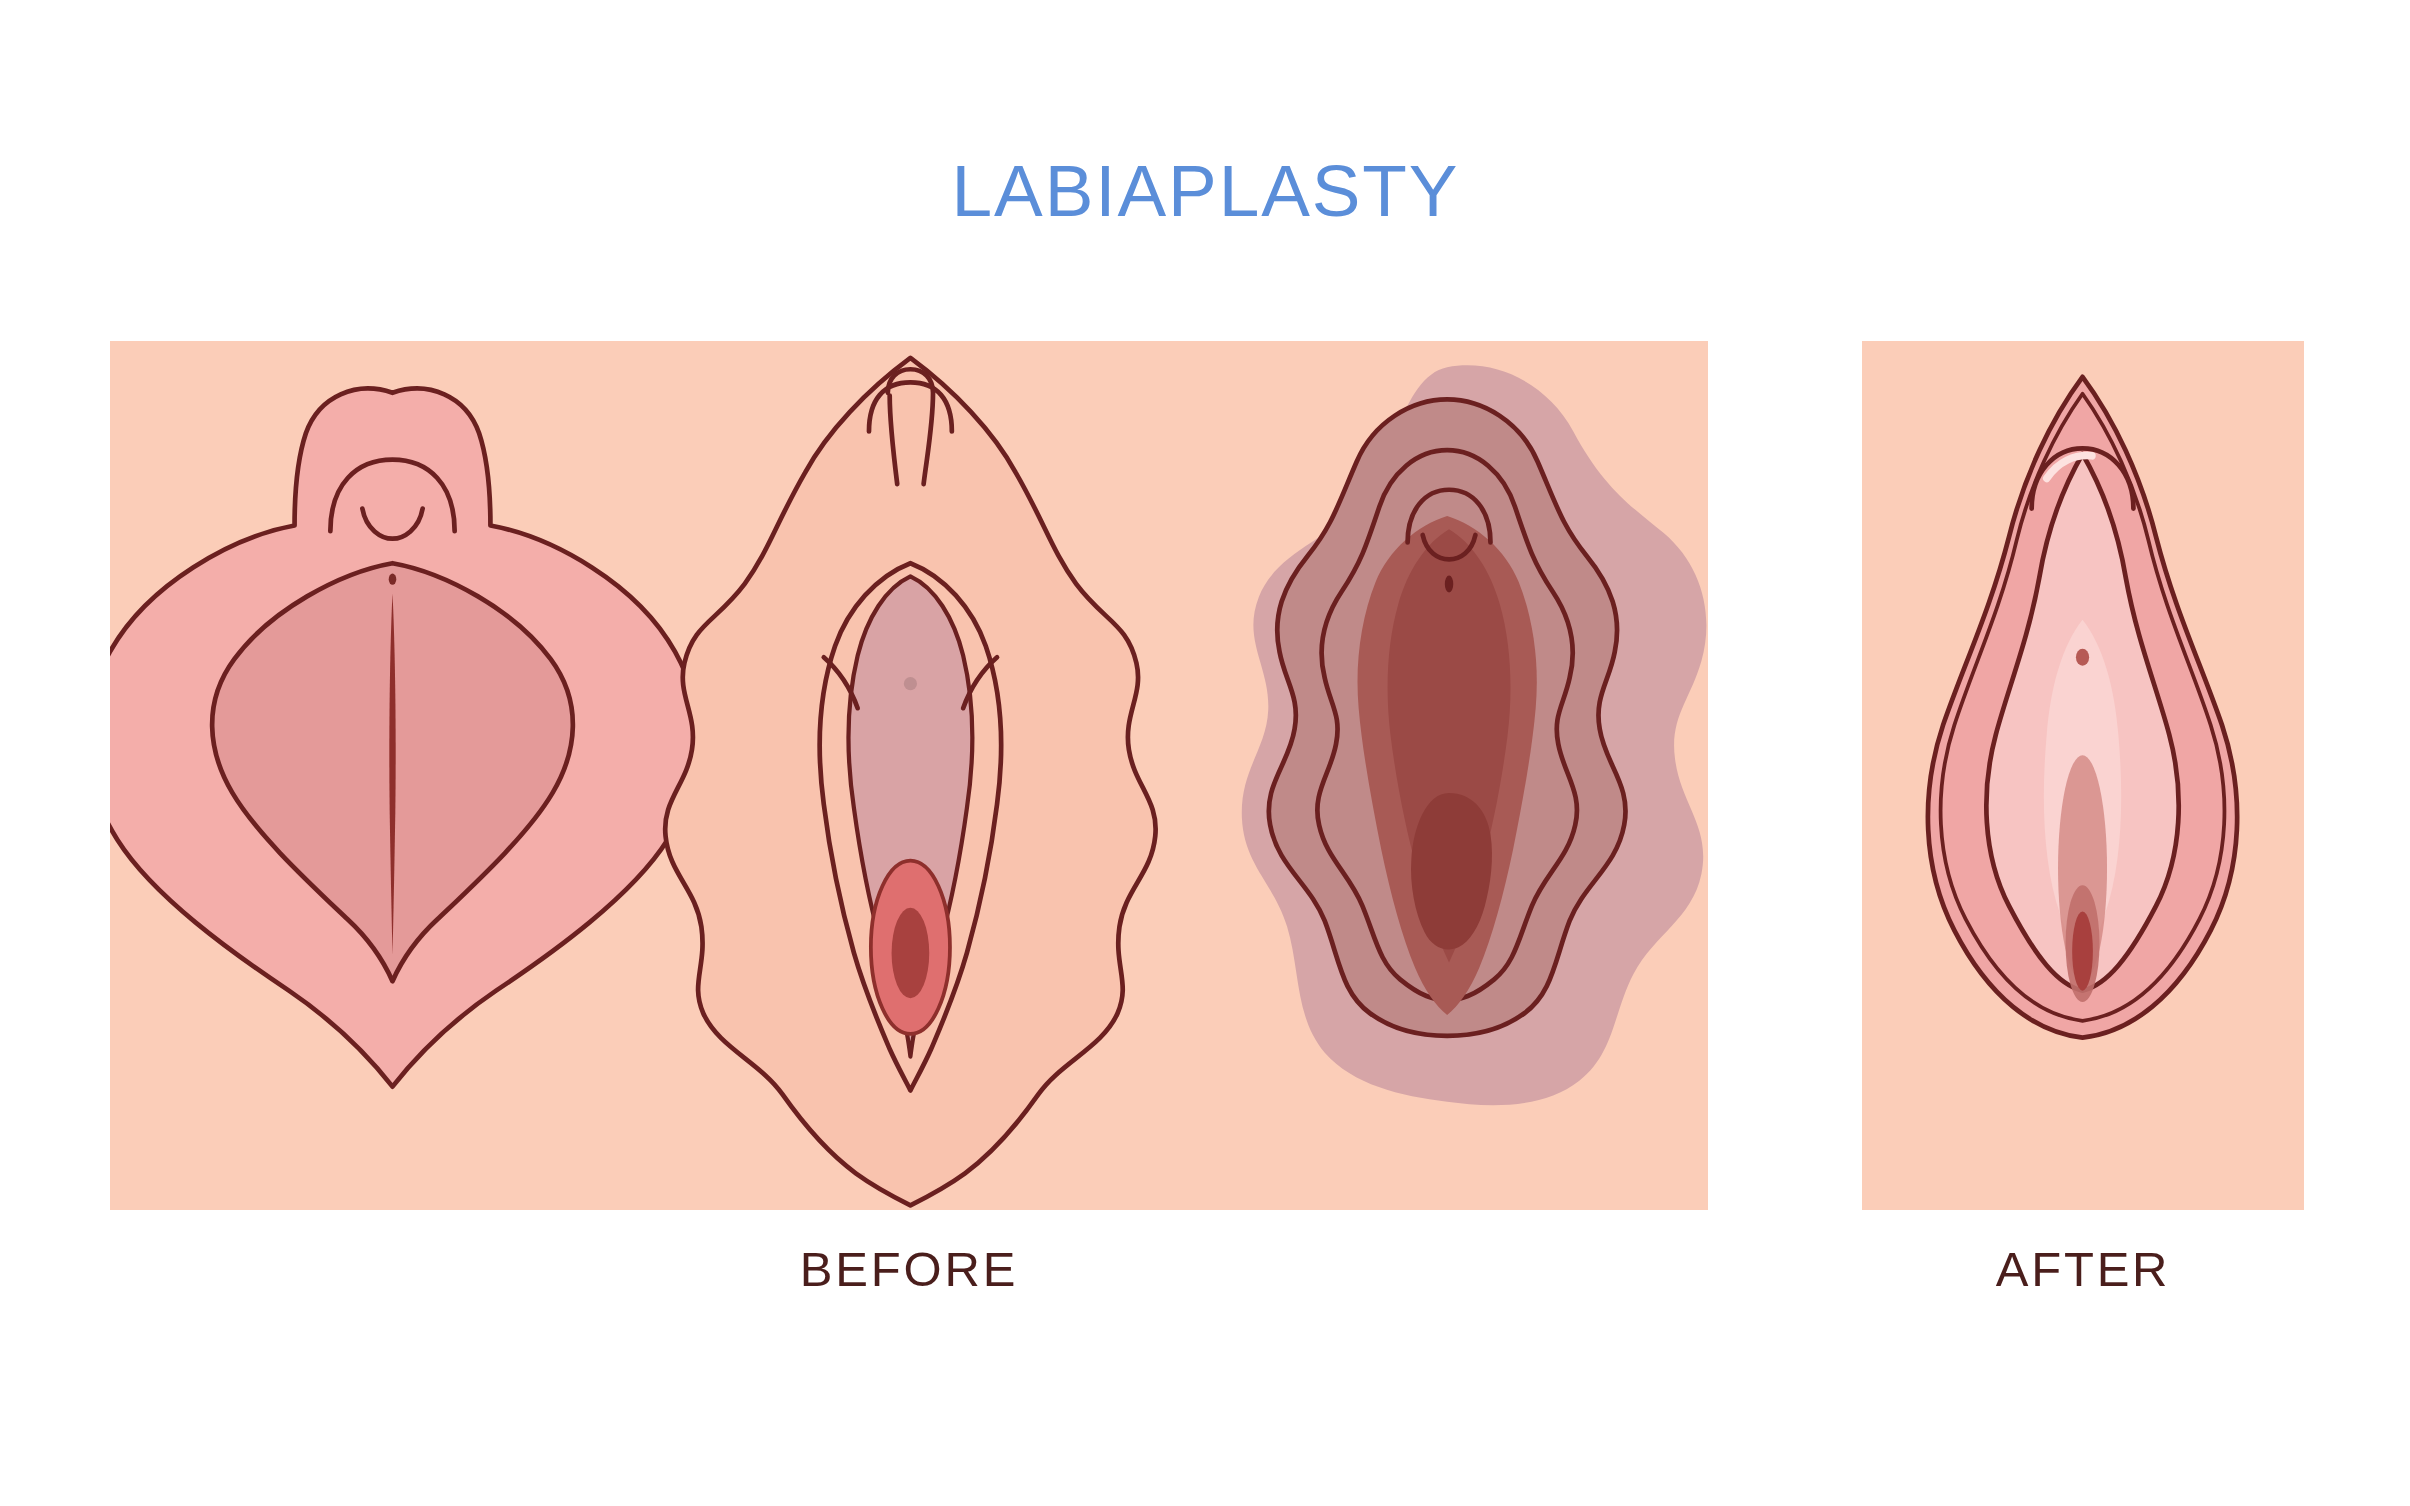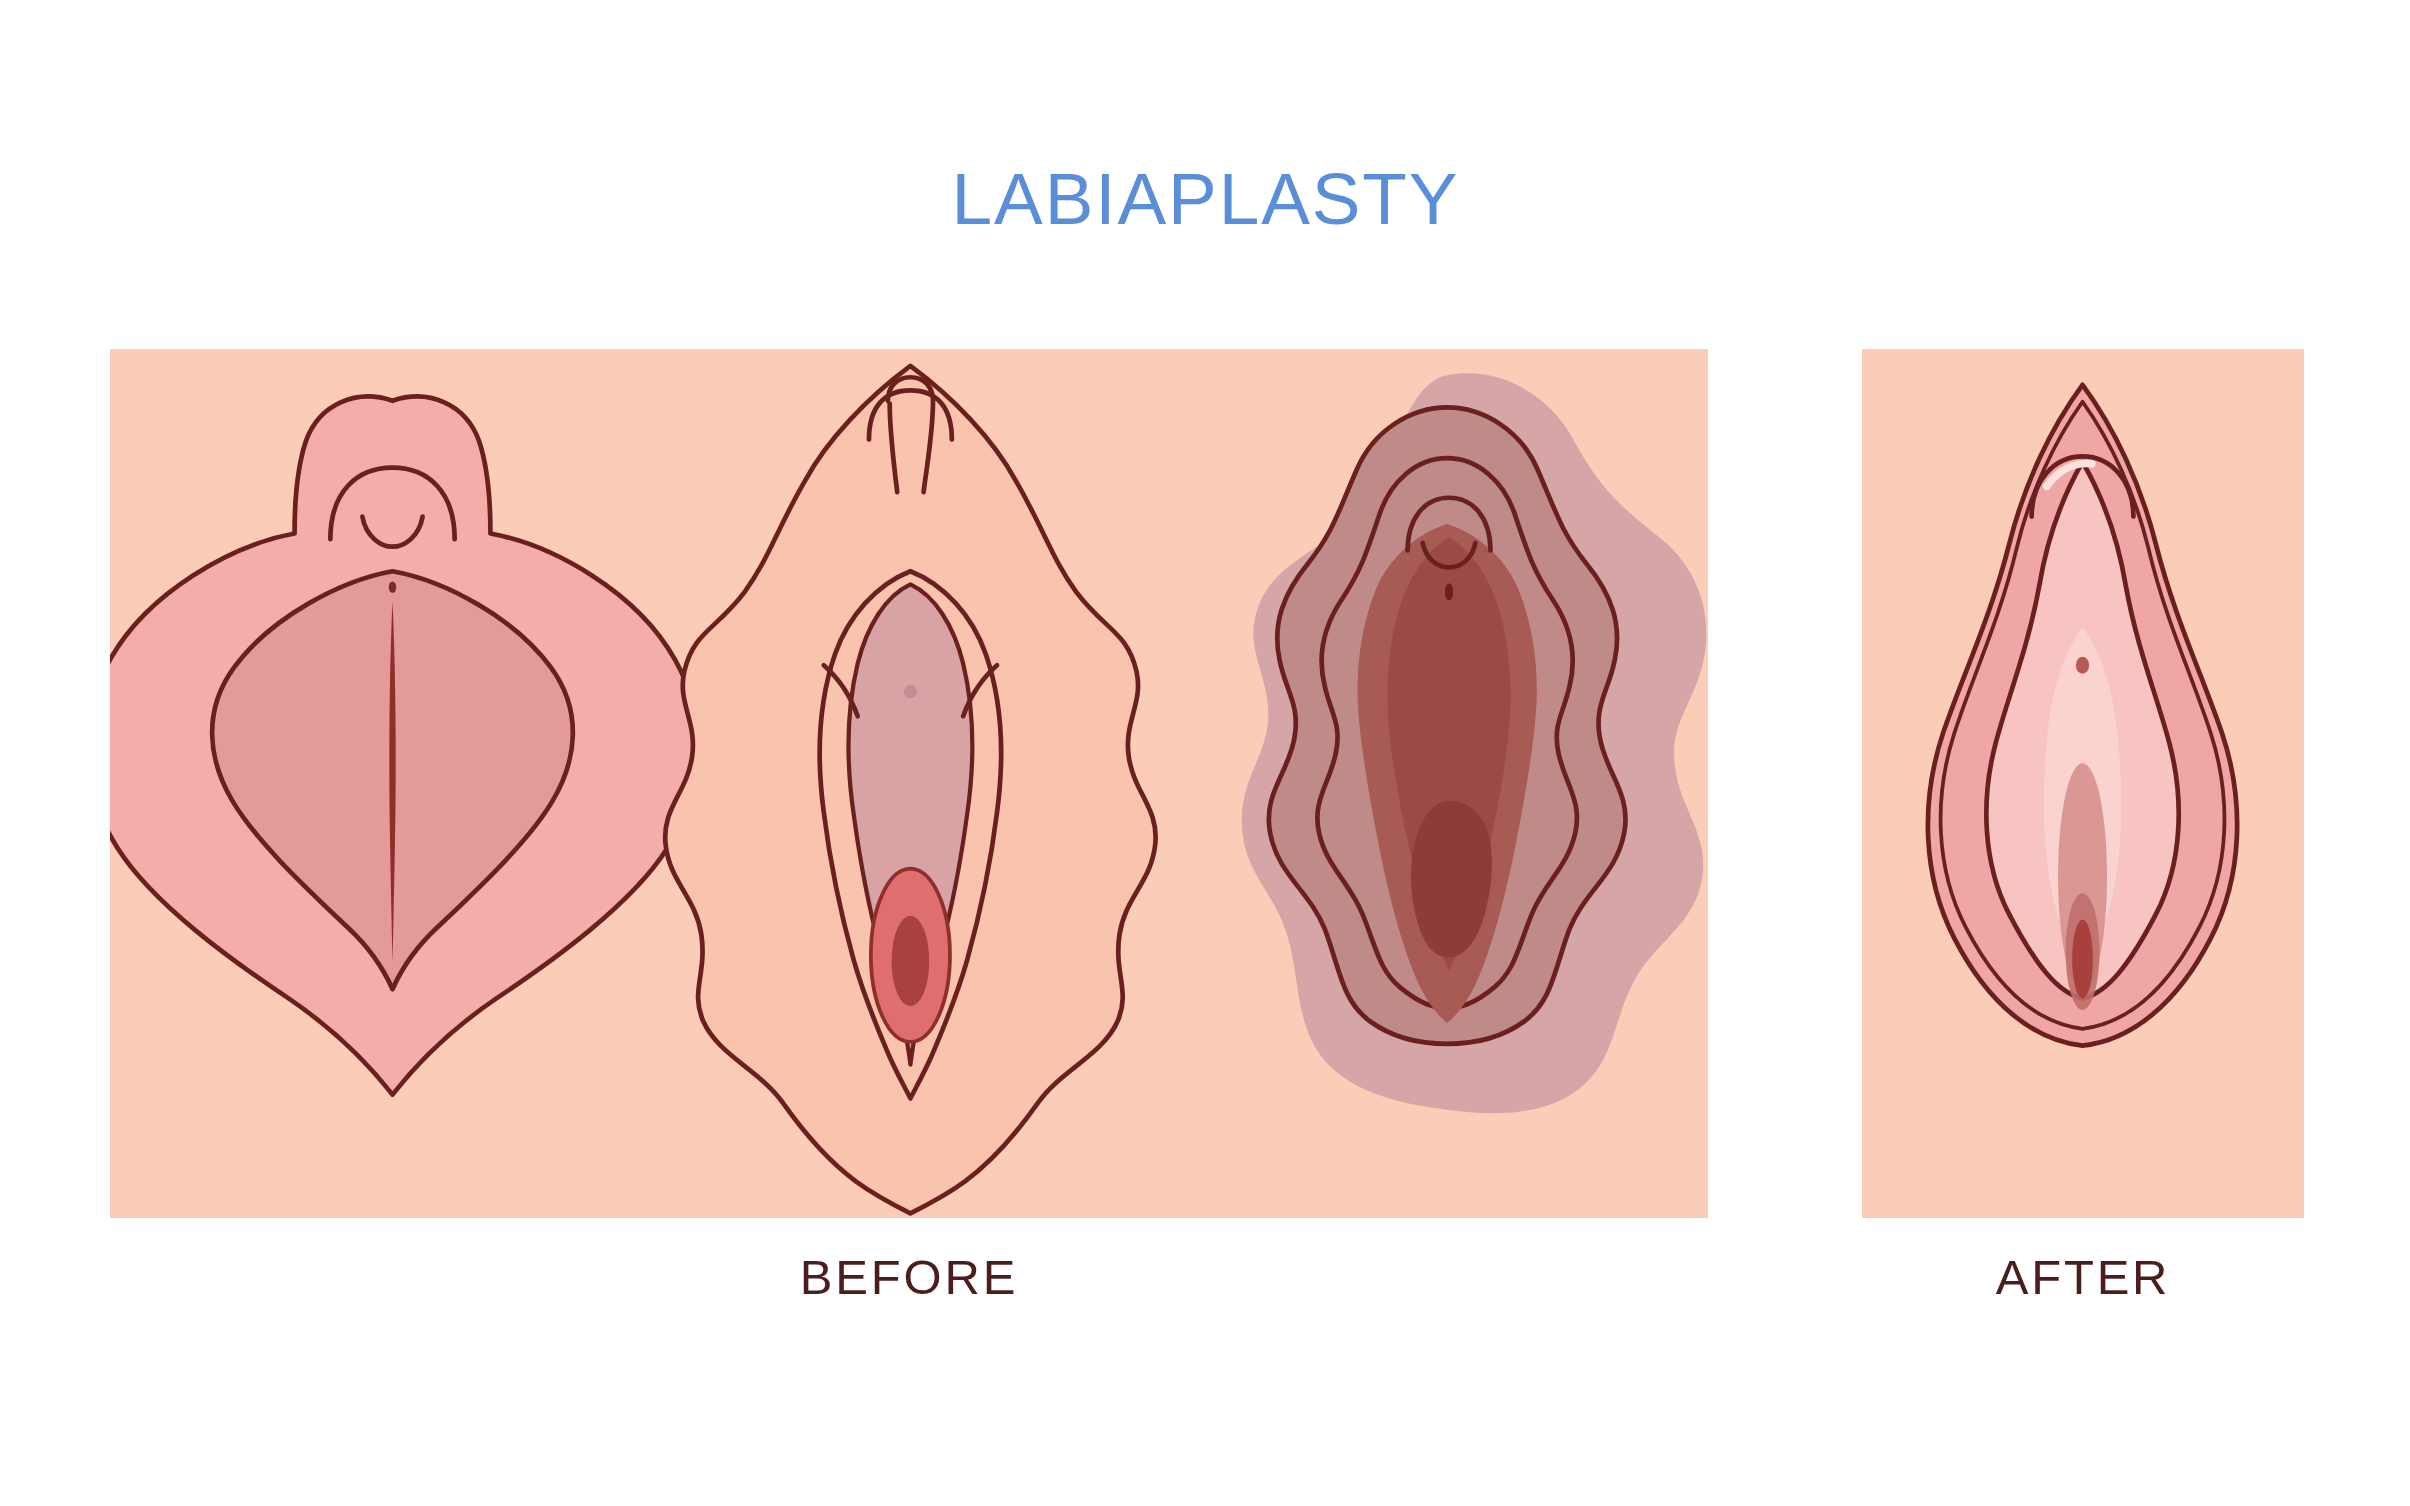--- a/index.html
+++ b/index.html
@@ -16,21 +16,20 @@
     position: relative;
   }
 
   #stage {
     position: absolute;
     left: 0;
     top: 0;
     width: 2411px;
     height: 1411px;
     background: #ffffff;
-    margin-top: 8px;
   }
 
   
   .title {
     position: absolute;
     left: 0;
     top: 149px;
     width: 2411px;
     text-align: center;
     font-size: 73px;

